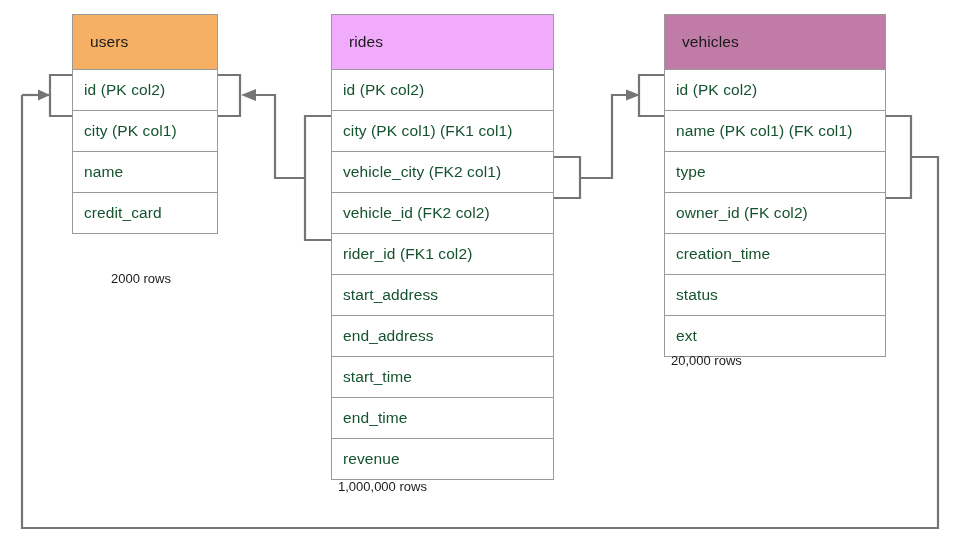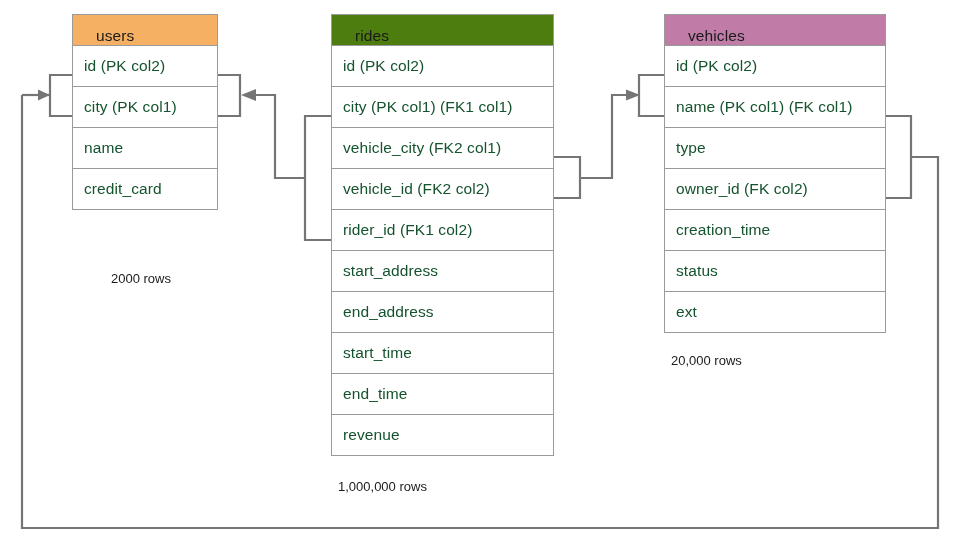--- a/index.html
+++ b/index.html
@@ -24,25 +24,25 @@
     width: 960px;
     height: 540px;
     pointer-events: none;
   }
   .entity {
     position: absolute;
     box-sizing: border-box;
   }
   .entity-header {
     box-sizing: border-box;
-    height: 32px;
+    height: 56px;
     border: 1px solid #9a9a9a;
     display: flex;
-    align-items: flex-end;
-    padding-left: 23px;
+    align-items: center;
+    padding-left: 17px;
     font-size: 15.5px;
     color: #1a1a1a;
     letter-spacing: 0.1px;
   }
   .entity-field {
     box-sizing: border-box;
     height: 41px;
     border: 1px solid #9a9a9a;
     border-top: none;
     background: #ffffff;
@@ -109,21 +109,21 @@
     <div class="entity-field">
       <span>name</span>
     </div>
     <div class="entity-field">
       <span>credit_card</span>
     </div>
   </div>
   <div class="row-count" style="left:80px; top:271px;margin-left:31px;">2000 rows</div>
 
   <div class="entity" style="left:331px; top:14px; width:223px;">
-    <div class="entity-header" style="background:#4d7c0f;">
+    <div class="entity-header" style="background:#f0abfc;">
       <span>rides</span>
     </div>
     <div class="entity-field">
       <span>id (PK col2)</span>
     </div>
     <div class="entity-field">
       <span>city (PK col1) (FK1 col1)</span>
     </div>
     <div class="entity-field">
       <span>vehicle_city (FK2 col1)</span>

